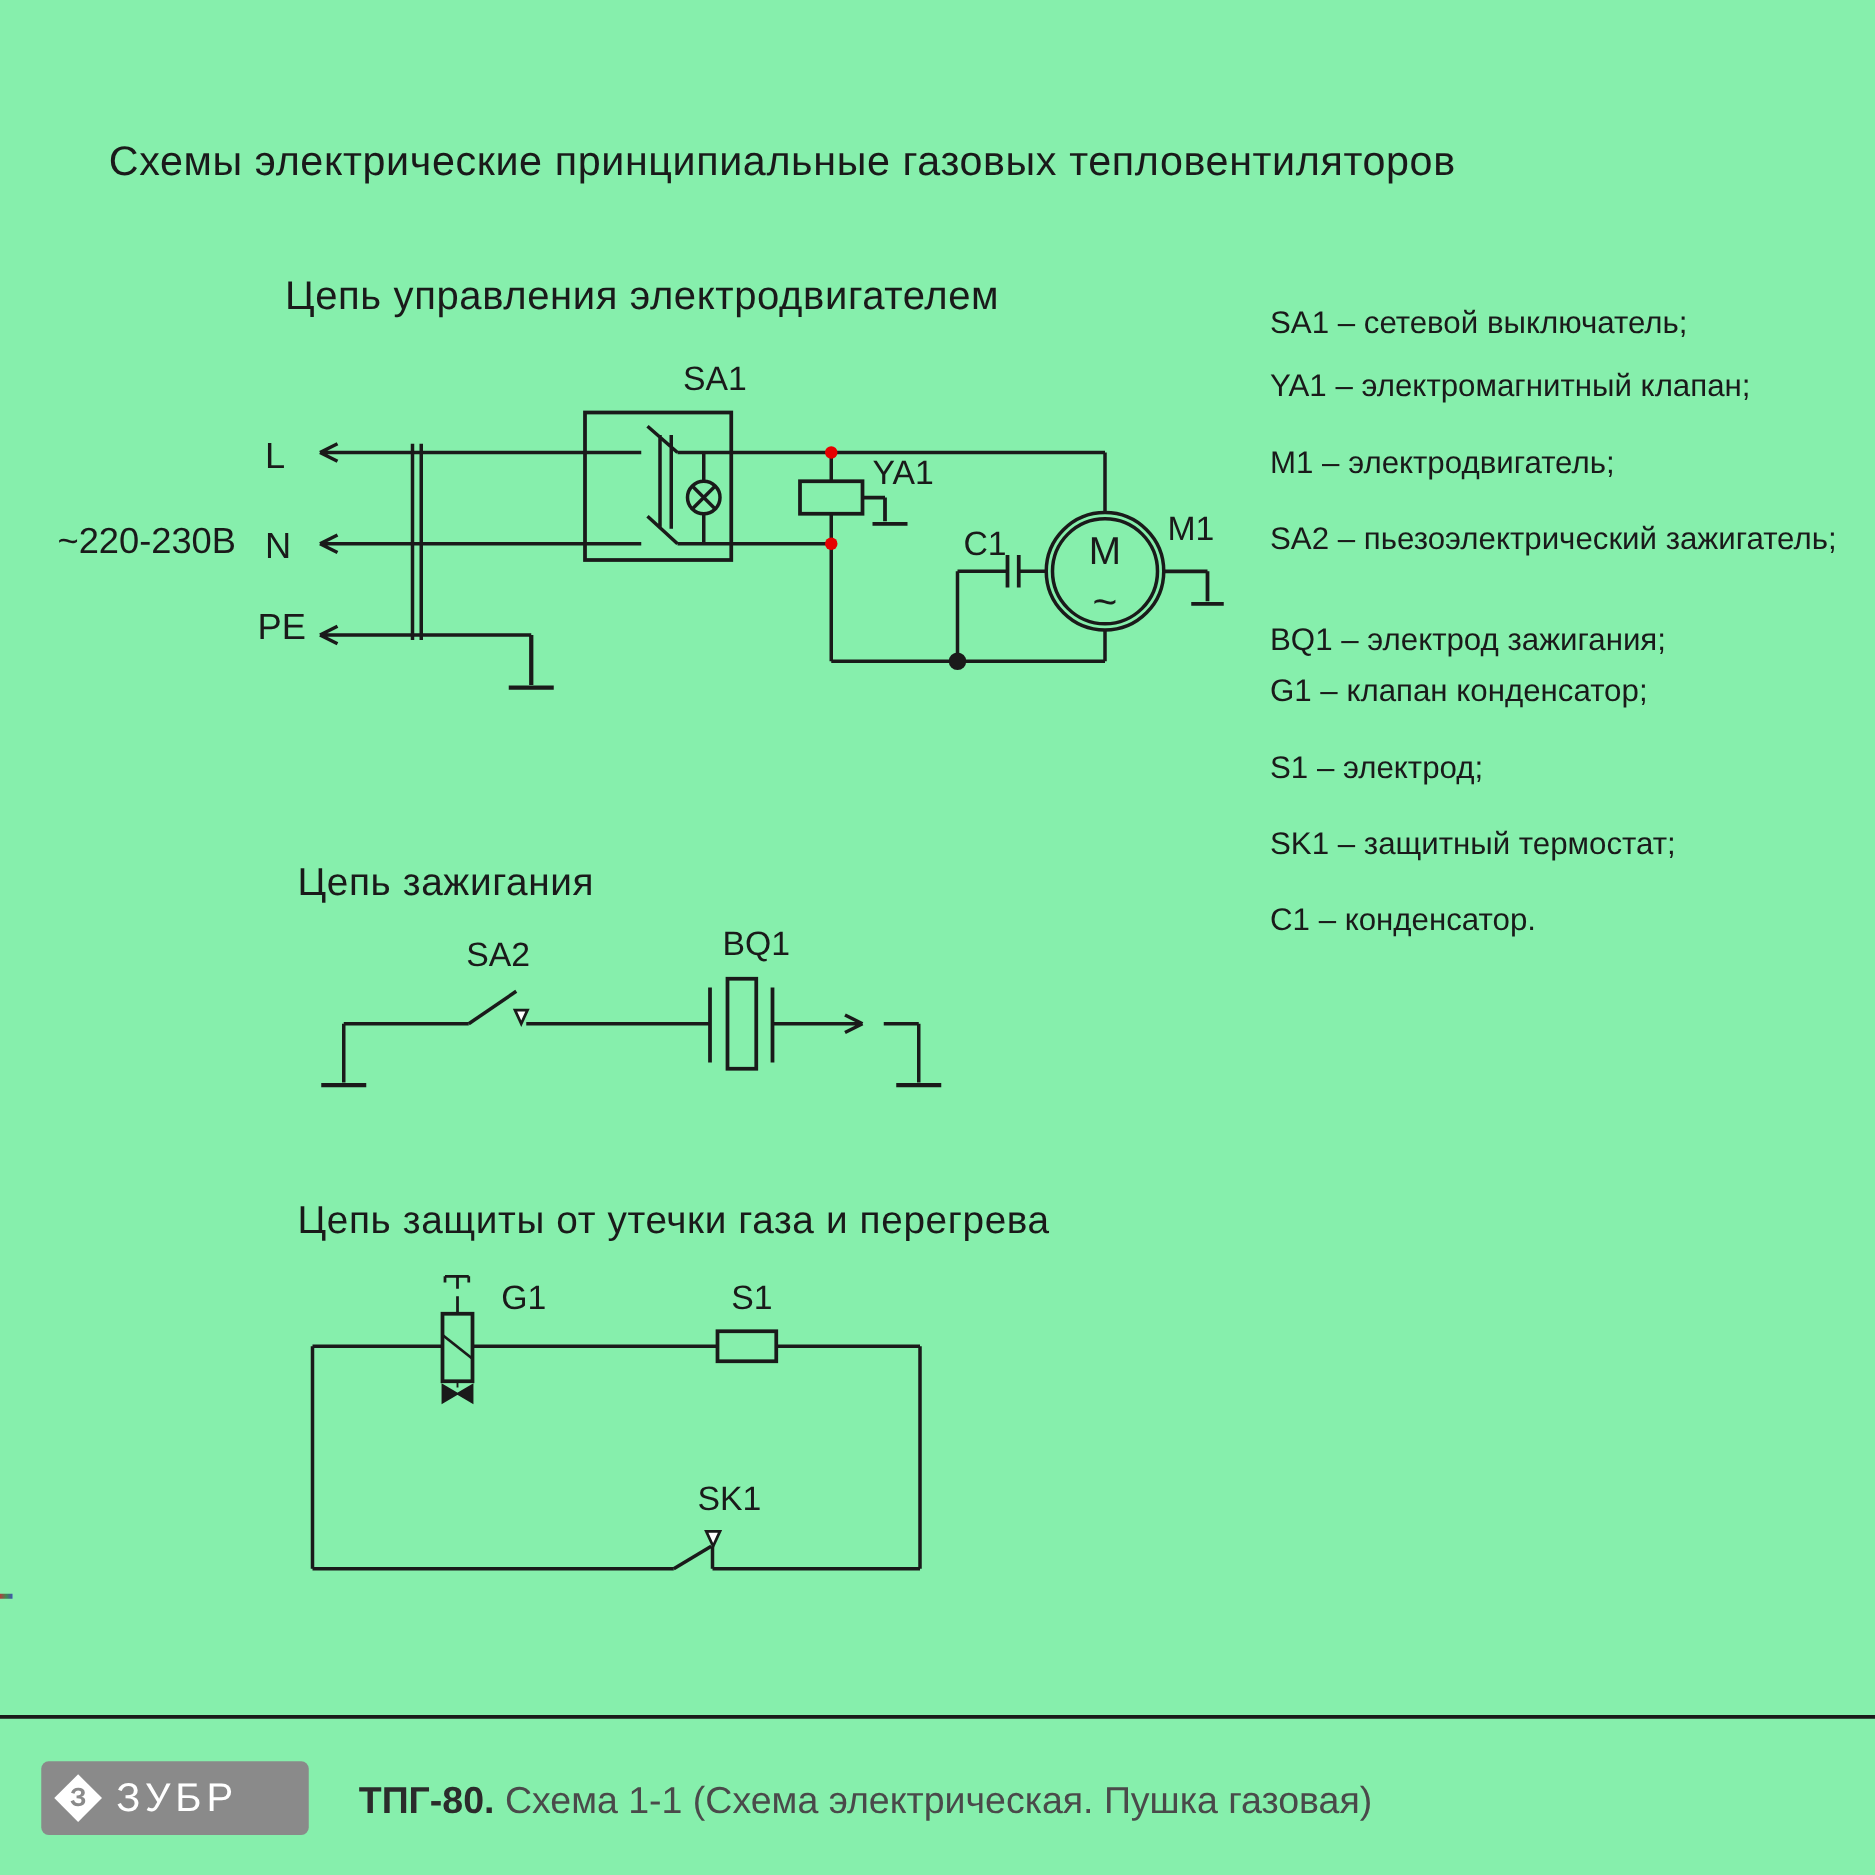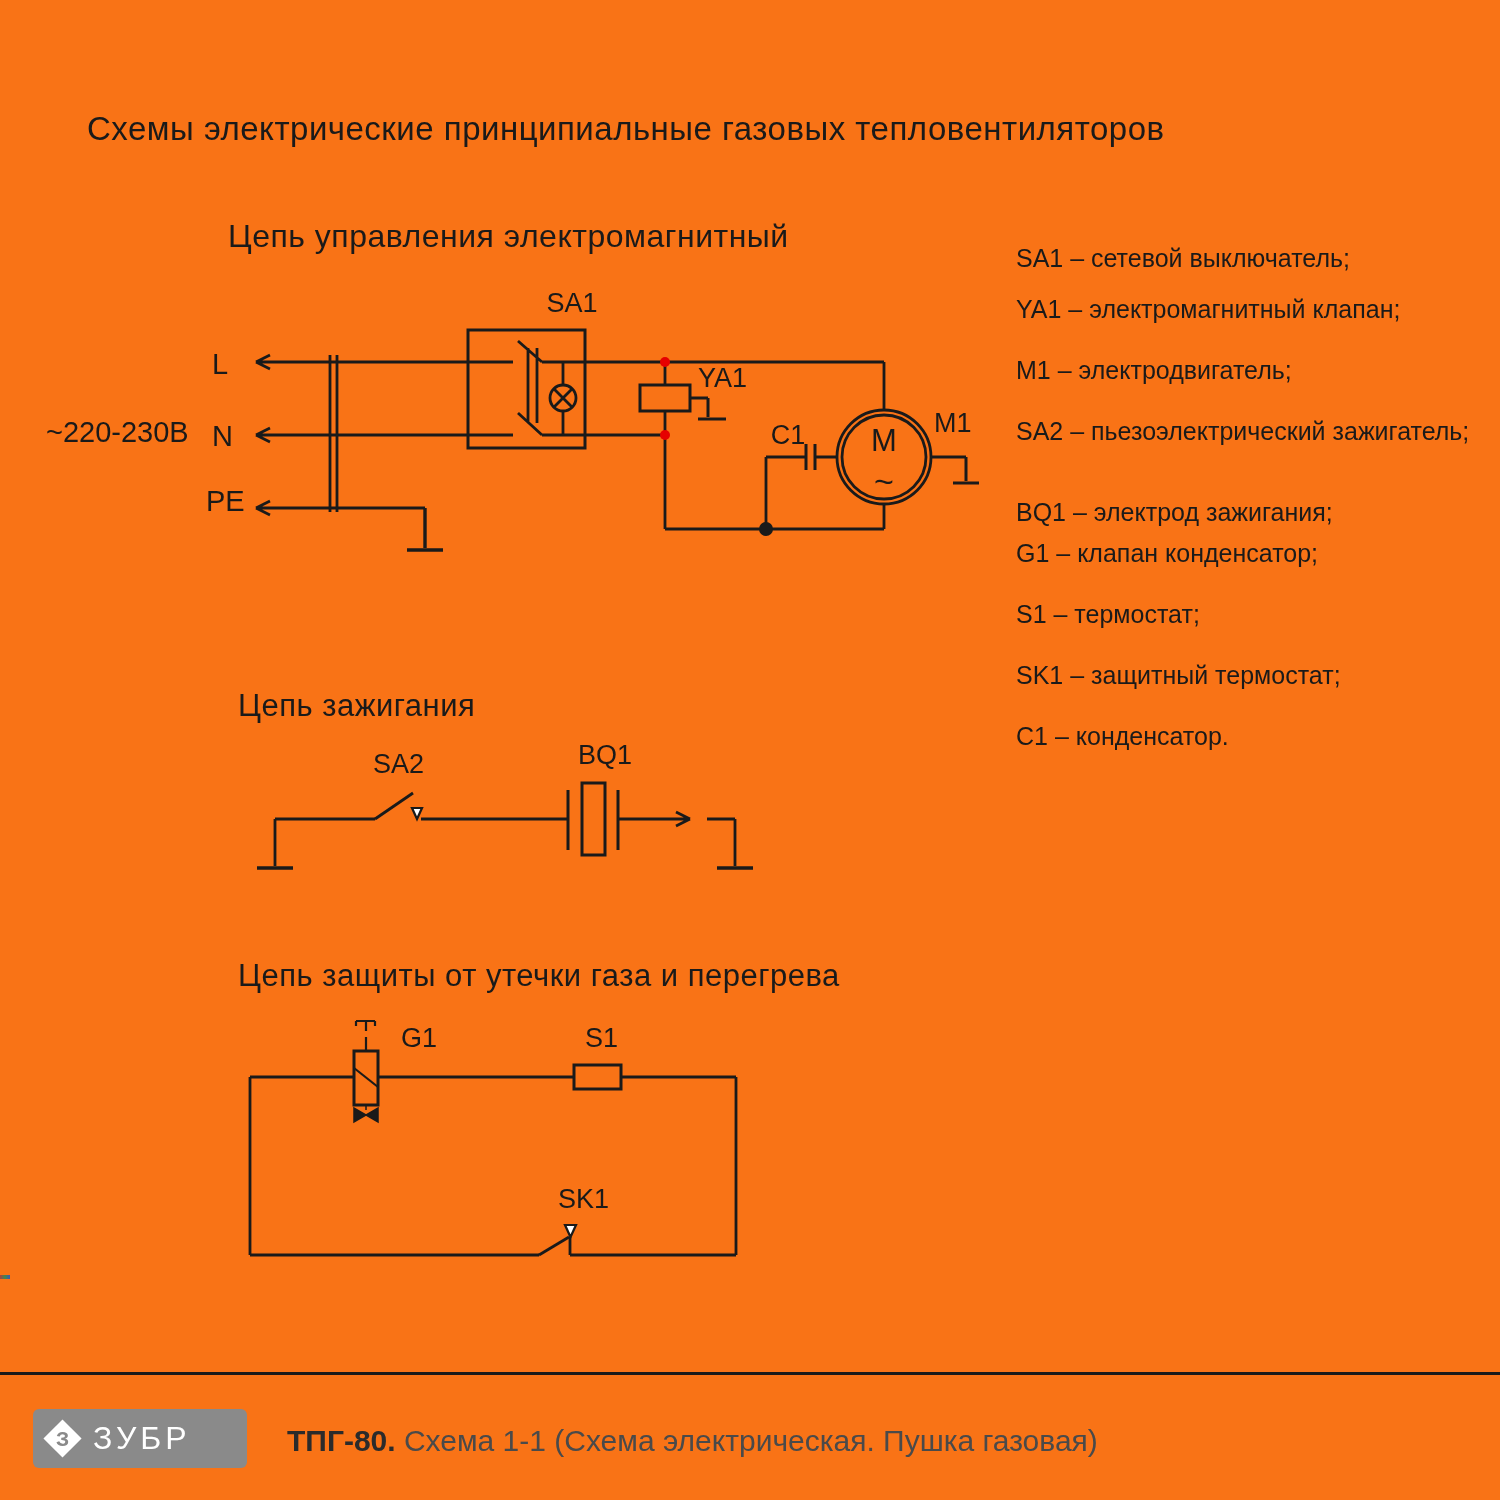--- a/index.html
+++ b/index.html
@@ -1,16 +1,16 @@
 <!DOCTYPE html>
 <html><head>
 <meta charset="utf-8">
 <style>
   html,body{margin:0;padding:0;background:#ffffff;}
-  #page{position:relative;width:1500px;height:1500px;background:#f97316;overflow:hidden;
+  #page{position:relative;width:1500px;height:1500px;background:#86efac;overflow:hidden;
         font-family:"Liberation Sans",sans-serif;color:#1a1a1a;}
   svg{position:absolute;left:0;top:0;}
   svg text{font-family:"Liberation Sans",sans-serif;fill:#1a1a1a;}
   .complabel{font-size:27px;}
   .linelabel{font-size:29px;}
   .motor-m{font-size:31px;}
   .motor-wave{font-size:34px;}
   .title{position:absolute;white-space:nowrap;color:#1a1a1a;}
   #main-title{left:87px;top:110px;font-size:33px;letter-spacing:0.5px;}
   #c1-title{left:228px;top:218px;font-size:32px;letter-spacing:0.5px;}
@@ -28,31 +28,31 @@
   #footer-line{position:absolute;left:287px;top:1424px;font-size:30px;white-space:nowrap;}
   #footer-model{font-weight:bold;color:#2b2b2b;}
   #footer-caption{font-weight:normal;color:#4a4a4a;}
 </style>
 </head>
 <body>
 
 <div id="page">
 
   <div id="main-title" class="title">Схемы электрические принципиальные газовых тепловентиляторов</div>
-  <div id="c1-title" class="title">Цепь управления электромагнитный</div>
+  <div id="c1-title" class="title">Цепь управления электродвигателем</div>
   <div id="c2-title" class="title">Цепь зажигания</div>
   <div id="c3-title" class="title">Цепь защиты от утечки газа и перегрева</div>
 
   <div class="legend-item" style="top:244px">SA1 – сетевой выключатель;</div>
   <div class="legend-item" style="top:295px">YA1 – электромагнитный клапан;</div>
   <div class="legend-item" style="top:356px">M1 – электродвигатель;</div>
   <div class="legend-item" style="top:417px">SA2 – пьезоэлектрический зажигатель;</div>
   <div class="legend-item" style="top:498px">BQ1 – электрод зажигания;</div>
   <div class="legend-item" style="top:539px">G1 – клапан конденсатор;</div>
-  <div class="legend-item" style="top:600px">S1 – термостат;</div>
+  <div class="legend-item" style="top:600px">S1 – электрод;</div>
   <div class="legend-item" style="top:661px">SK1 – защитный термостат;</div>
   <div class="legend-item" style="top:722px">C1 – конденсатор.</div>
 
   <svg width="1500" height="1500" viewBox="0 0 1500 1500">
     <g stroke="#1a1a1a" stroke-width="2.8" fill="none">
 
       <g>
 
         <path d="M256,362 H468 M256,362 L270,355 M256,362 L270,369"></path>
         <path d="M256,435 H468 M256,435 L270,428 M256,435 L270,442"></path>

